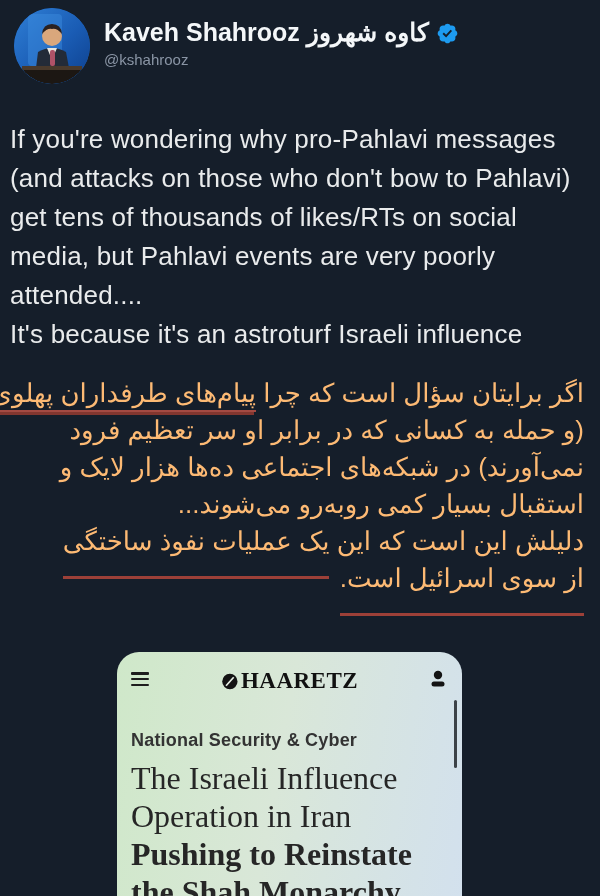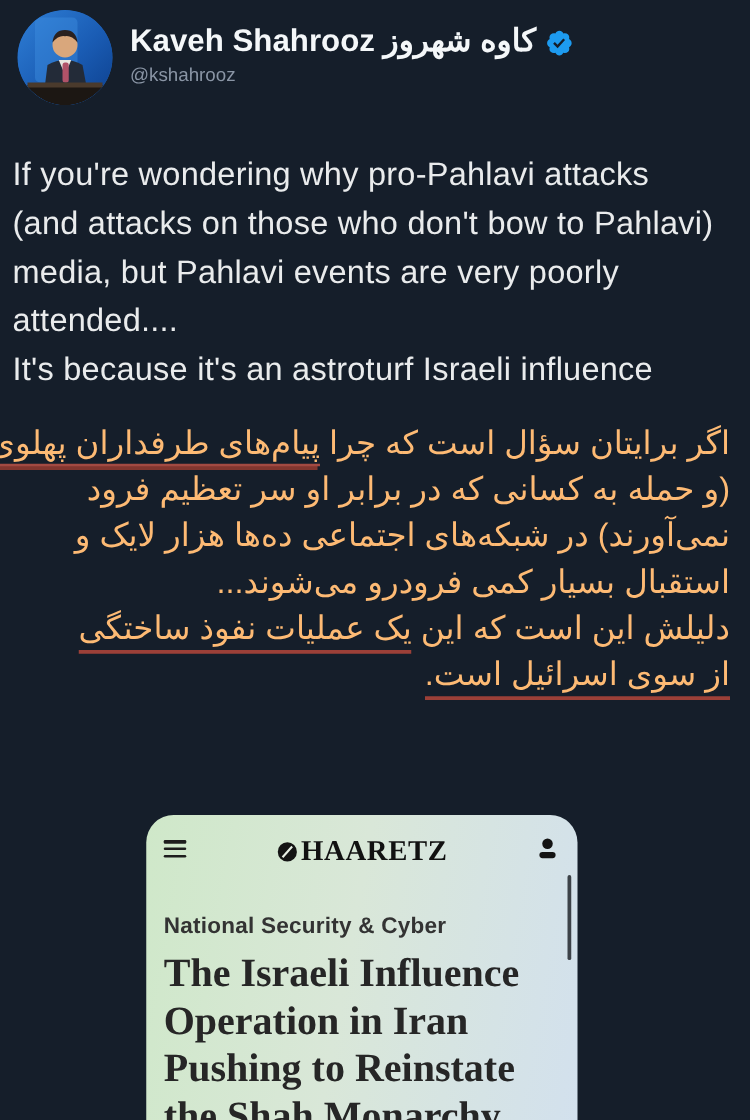--- a/index.html
+++ b/index.html
@@ -61,21 +61,21 @@
     direction: rtl;
     text-align: right;
     margin: 21px 16px 0 20px;
     font-size: 26px;
     line-height: 37px;
     color: #fdba74;
   }
   .tweet-fa .line { white-space: nowrap; }
   .fa-u {
     border-bottom: 3px solid #9c4038;
-    padding-bottom: 3px;
+    padding-bottom: 20px;
   }
   .fa-u.double {
     border-bottom: 2px solid #a34a42;
     box-shadow: 0 5px 0 -2px #82362f;
     padding-bottom: 2px;
   }
   .fa-u:empty { border: none; box-shadow: none; padding: 0; }
 
   
   .card {
@@ -128,21 +128,21 @@
     letter-spacing: 0.2px;
     color: #333;
   }
   .headline {
     margin: 8px 12px 0 14px;
     font-family: "Liberation Serif", serif;
     font-size: 32px;
     line-height: 38px;
     color: #262626;
   }
-  .headline .reg { font-weight: bold; white-space: nowrap; }
+  .headline .reg { font-weight: normal; white-space: nowrap; }
   .headline .bold { font-weight: bold; white-space: nowrap; }
 
   .scrollbar-thumb {
     position: absolute;
     right: 5px; top: 48px;
     width: 3px; height: 68px;
     border-radius: 2px;
     background: #3c4248;
   }
 </style>
@@ -182,32 +182,33 @@
         <span>Kaveh Shahrooz کاوه شهروز</span>
         <svg class="badge" viewBox="0 0 24 24">
           <path fill="#1d9bf0" d="M22.25 12c0-1.43-.88-2.67-2.19-3.34.46-1.39.2-2.9-.81-3.91s-2.52-1.27-3.91-.81c-.66-1.31-1.91-2.19-3.34-2.19s-2.67.88-3.33 2.19c-1.4-.46-2.91-.2-3.92.81s-1.26 2.52-.8 3.91c-1.31.67-2.2 1.91-2.2 3.34s.89 2.67 2.2 3.34c-.46 1.39-.21 2.9.8 3.91s2.52 1.26 3.91.81c.67 1.31 1.91 2.19 3.34 2.19s2.68-.88 3.34-2.19c1.39.45 2.9.2 3.91-.81s1.27-2.52.81-3.91c1.31-.67 2.19-1.91 2.19-3.34zm-11.71 4.2L6.8 12.46l1.41-1.42 2.26 2.26 4.8-5.23 1.47 1.36-6.2 6.77z"></path>
         </svg>
       </div>
       <div class="handle">@kshahrooz</div>
     </div>
   </div>
 
   <div class="tweet-en">
-    <div class="line">If you're wondering why pro-Pahlavi attacks</div>
+    <div class="line">If you're wondering why pro-Pahlavi messages</div>
     <div class="line">(and attacks on those who don't bow to Pahlavi)</div>
+    <div class="line">get tens of thousands of likes/RTs on social</div>
     <div class="line">media, but Pahlavi events are very poorly</div>
     <div class="line">attended....</div>
     <div class="line">It's because it's an astroturf Israeli influence</div>
   </div>
 
   <div class="tweet-fa" dir="rtl">
     <div class="line"><span>اگر برایتان سؤال است که چرا </span><span class="fa-u double">پیام‌های طرفداران پهلوی</span></div>
     <div class="line"><span>(و حمله به کسانی که در برابر او سر تعظیم فرود</span><span class="fa-u"></span></div>
     <div class="line"><span>نمی‌آورند) در شبکه‌های اجتماعی ده‌ها هزار لایک و</span><span class="fa-u"></span></div>
-    <div class="line"><span>استقبال بسیار کمی فرود‌رو می‌شوند...</span><span class="fa-u"></span></div>
+    <div class="line"><span>استقبال بسیار کمی روبه‌رو می‌شوند...</span><span class="fa-u"></span></div>
     <div class="line"><span>دلیلش این است که این </span><span class="fa-u">یک عملیات نفوذ ساختگی</span></div>
     <div class="line"><span></span><span class="fa-u">از سوی اسرائیل است.</span></div>
   </div>
 
   <div class="card">
     <div class="card-header">
       <div class="hamburger">
         <span></span>
           <span></span>
           <span></span>

